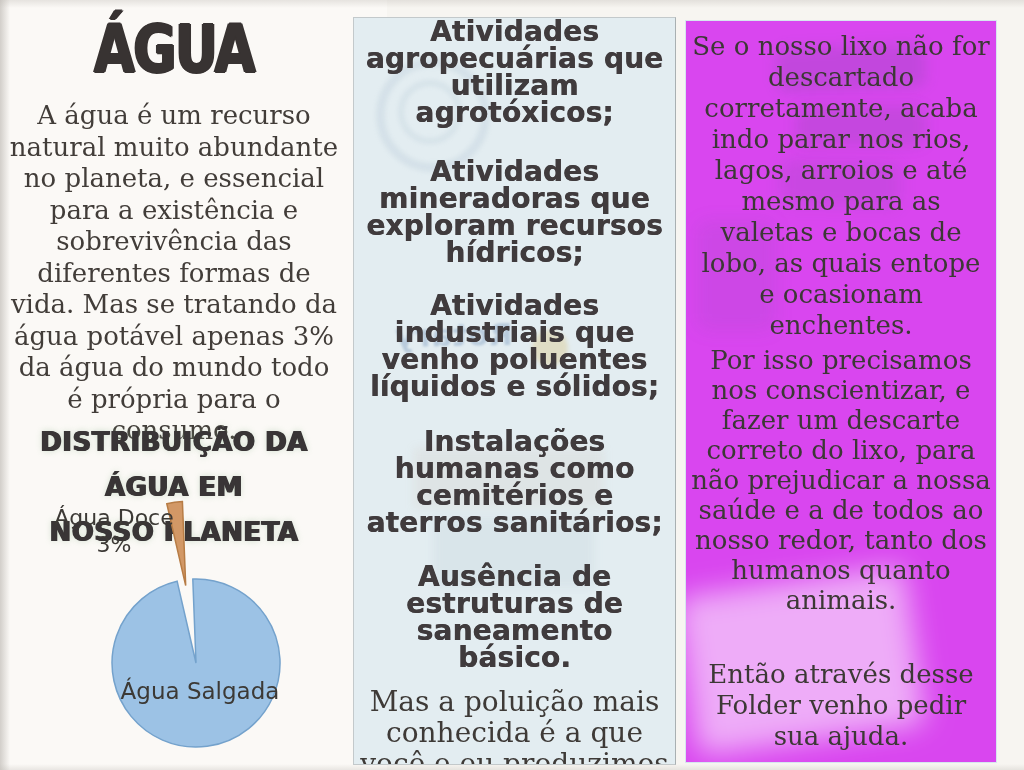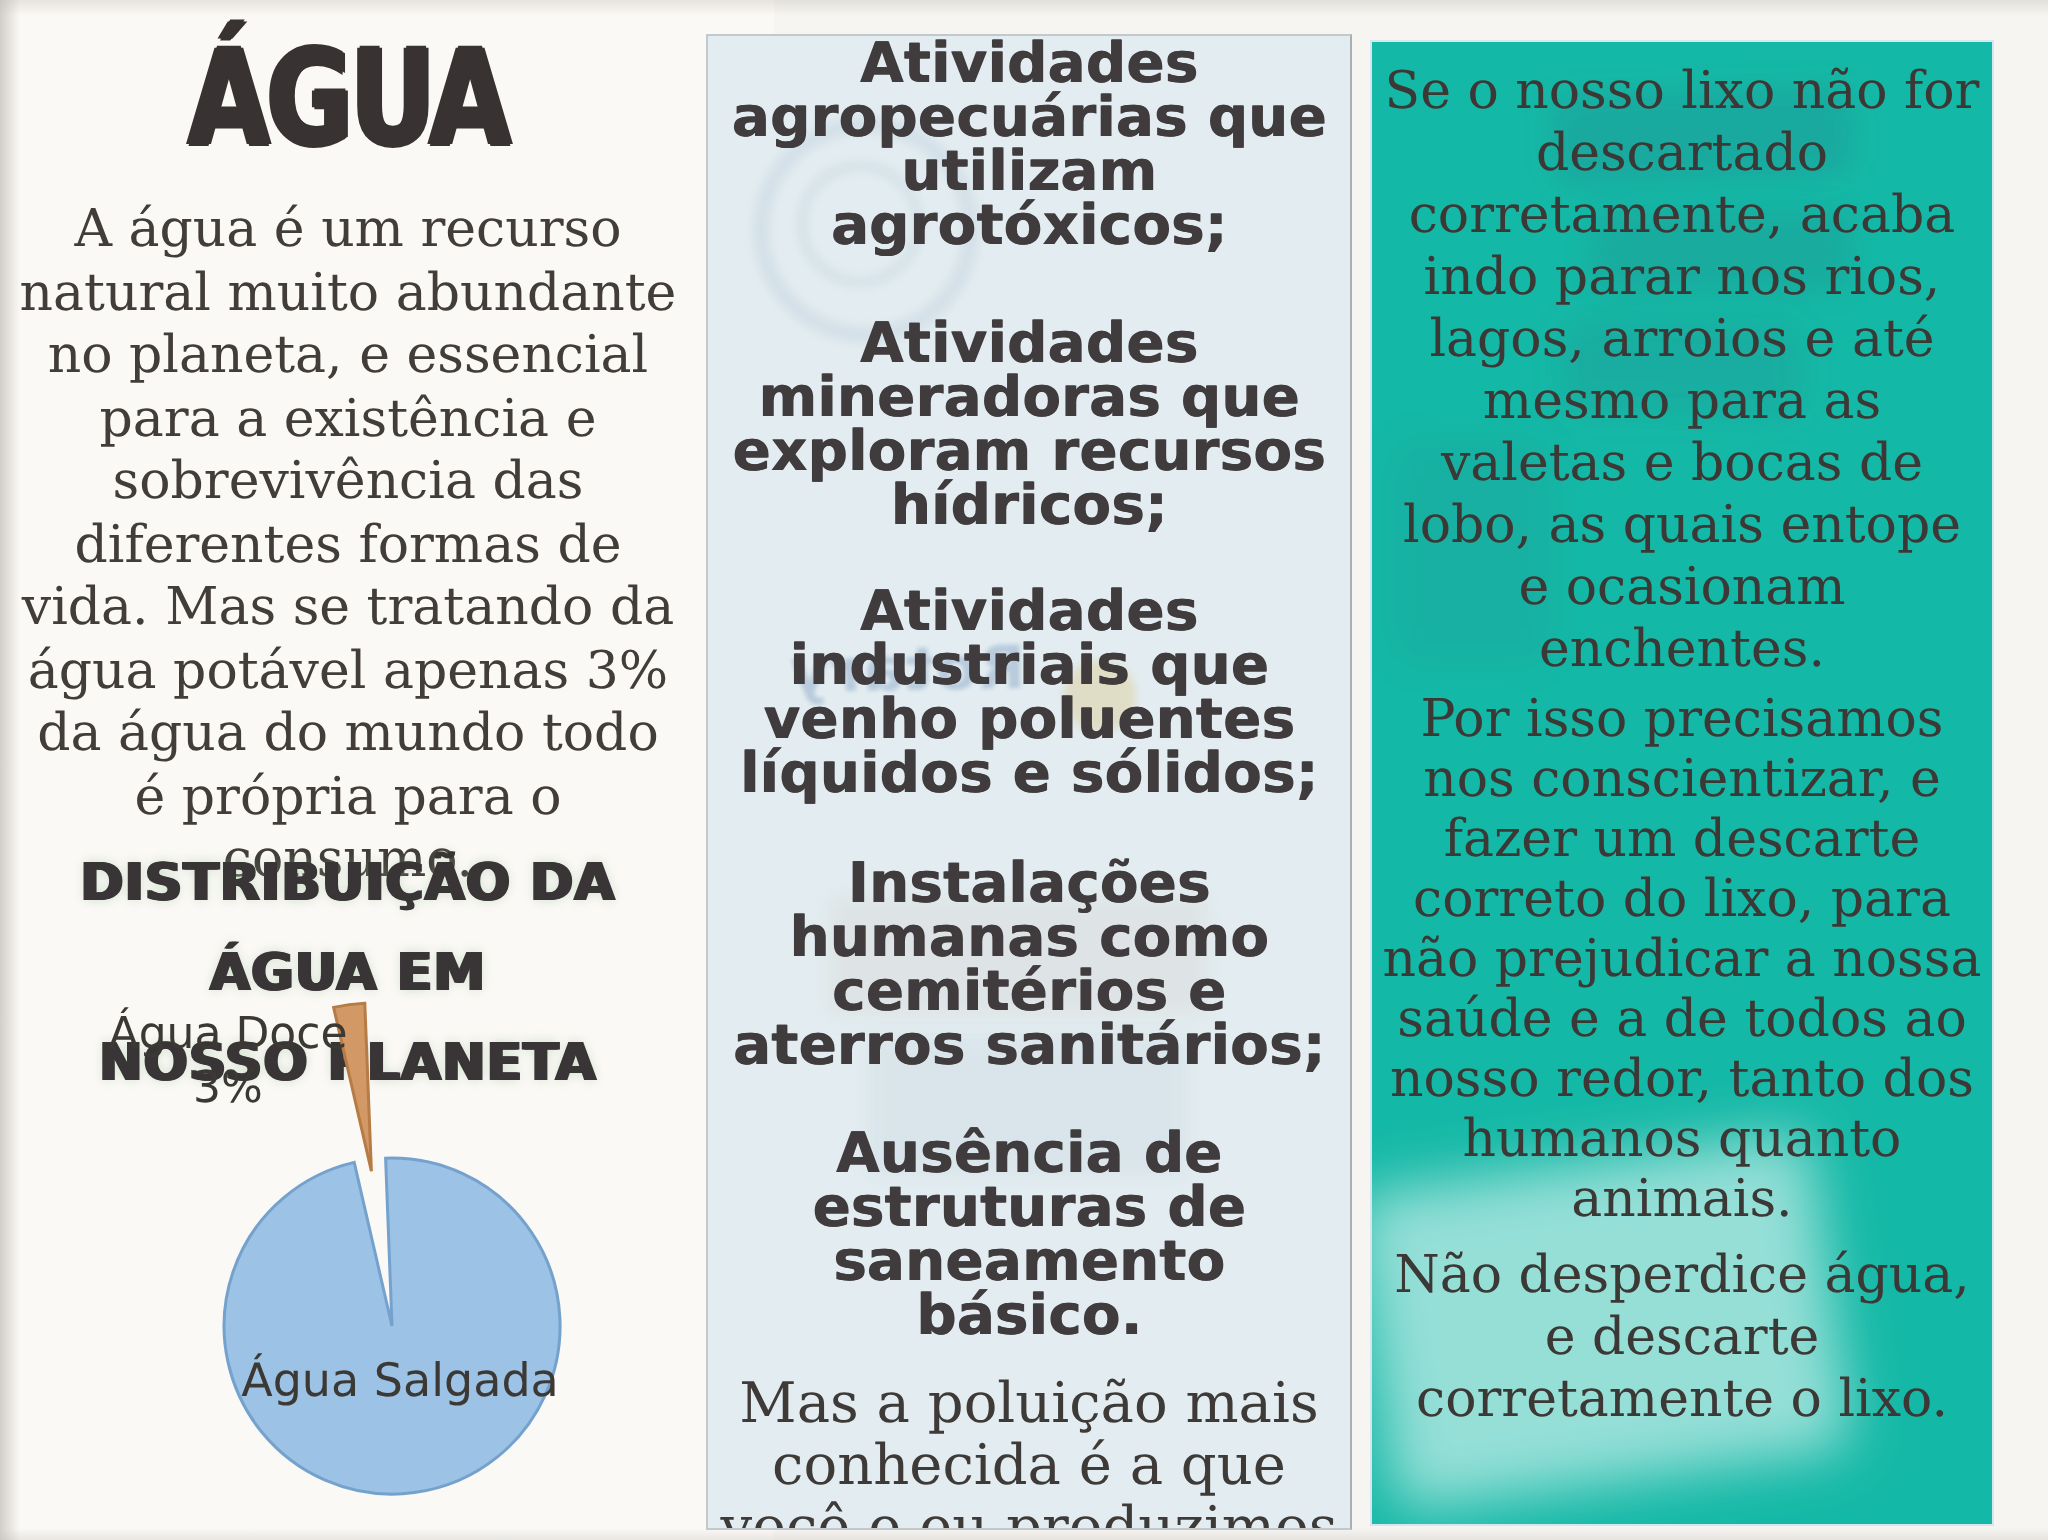--- a/index.html
+++ b/index.html
@@ -130,29 +130,30 @@
         <p class="cause c1">Atividades agropecuárias que utilizam agrotóxicos;</p>
         <p class="cause c2">Atividades mineradoras que exploram recursos hídricos;</p>
         <p class="cause c3">Atividades industriais que venho poluentes líquidos e sólidos;</p>
         <p class="cause c4">Instalações humanas como cemitérios e aterros sanitários;</p>
         <p class="cause c5">Ausência de estruturas de saneamento básico.</p>
       </div>
       <p class="mid-outro"><span>Mas a poluição mais conhecida é a que você e eu produzimos todos os dia, o </span></p>
     </div>
   </div>
 
-  <div class="col-right" style="background: #14b8a6;">
+  <div class="col-right" style="background: #d946ef;">
     <div class="smudge sm1"></div>
     <div class="smudge sm2"></div>
     <div class="smudge sm3"></div>
     <div class="smudge sm4"></div>
     <div class="smudge sm-light"></div>
     <div class="inner">
       <p class="r-p1">Se o nosso lixo não for descartado corretamente, acaba indo parar nos rios, lagos, arroios e até mesmo para as valetas e bocas de lobo, as quais entope e ocasionam enchentes.</p>
       <p class="r-p2">Por isso precisamos nos conscientizar, e fazer um descarte correto do lixo, para não prejudicar a nossa saúde e a de todos ao nosso redor, tanto dos humanos quanto animais.</p>
+      <p class="r-p3">Então através desse Folder venho pedir sua ajuda.</p>
       <p class="r-p4">Não desperdice água, e descarte corretamente o lixo.</p>
 
     </div>
   </div>
 
   <div class="scan-edge-left"></div>
   <div class="scan-edge-top"></div>
   <div class="scan-edge-bottom"></div>
 </div>
 

